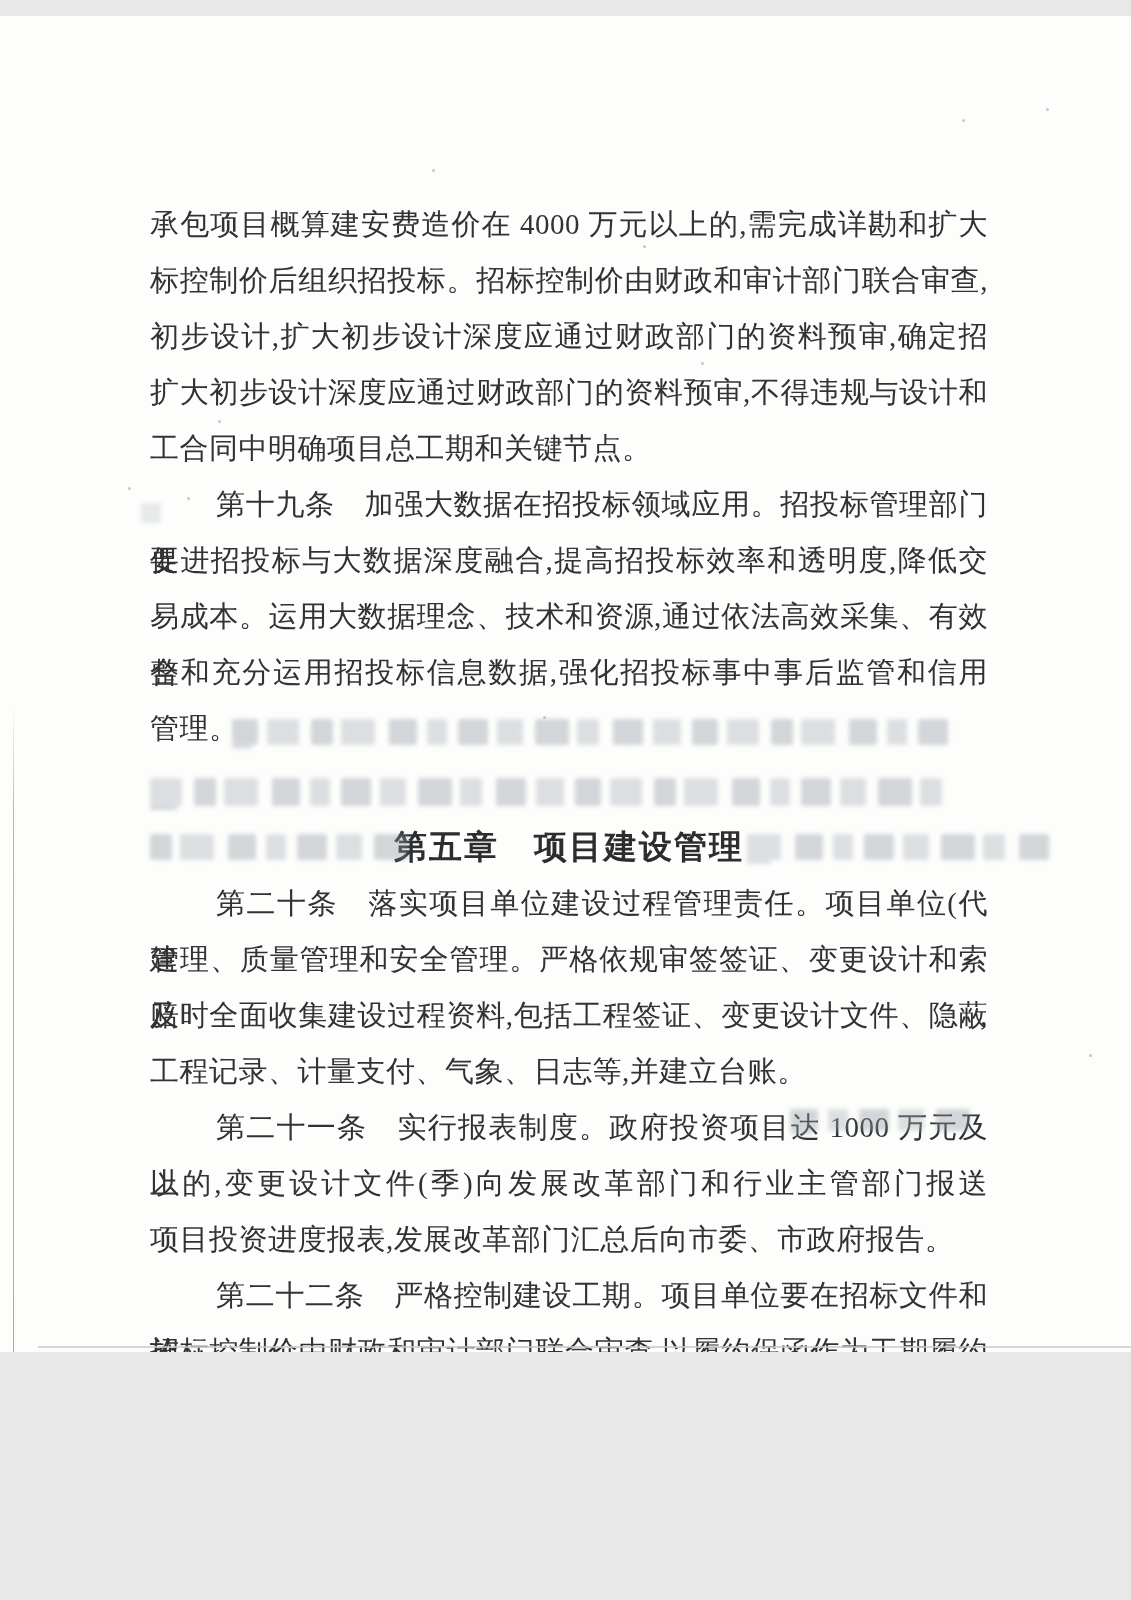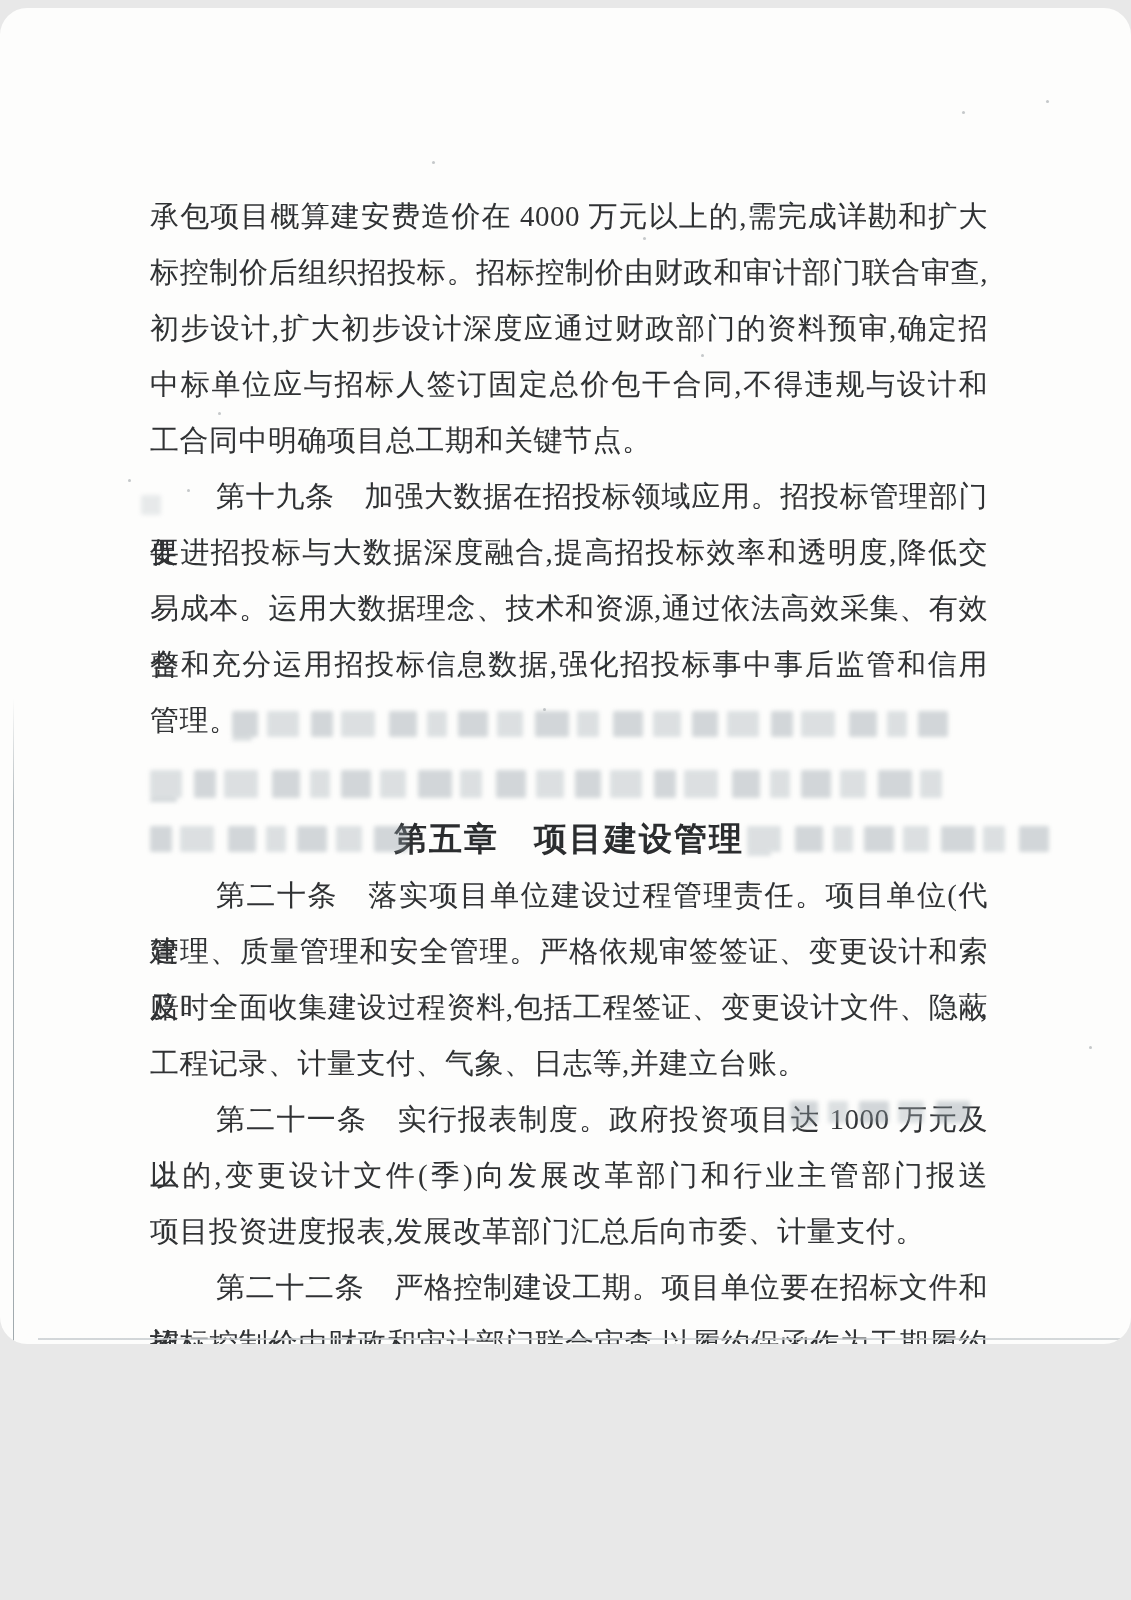--- a/index.html
+++ b/index.html
@@ -1,24 +1,23 @@
 <!DOCTYPE html>
 <html><head>
 <meta charset="utf-8">
 <style>
   html,body{margin:0;padding:0;background:#e8e8e8;}
   .page{
     position:relative;
     width:1131px;height:1336px;
-    margin:8px auto;
+    margin:16px auto;
     background:#fdfdfc;
     overflow:hidden;
     font-family:"Liberation Serif","DejaVu Serif",serif;
     color:#303234;
-    border-radius:27px;
   }
   
   .body-col{
     position:absolute;
     left:150px;top:180px;width:838px;
   }
   .para{margin:0;padding:0;}
   .line{
     height:56px;line-height:56px;
     font-size:29px;
@@ -85,41 +84,41 @@
 </head>
 <body>
 
 <div class="page">
 
   <div class="body-col" id="doc-body">
       <div class="para">
         <div class="line j">承包项目概算建安费造价在 4000 万元以上的,需完成详勘和扩大</div>
         <div class="line j">标控制价后组织招投标。招标控制价由财政和审计部门联合审查,</div>
         <div class="line j">初步设计,扩大初步设计深度应通过财政部门的资料预审,确定招</div>
-        <div class="line j">中标单位应与招标人签订固定总价包干合同,不得违规与设计和</div>
+        <div class="line j">扩大初步设计深度应通过财政部门的资料预审,不得违规与设计和</div>
         <div class="line">工合同中明确项目总工期和关键节点。</div>
       </div>
       <div class="para">
         <div class="line j indent">第十九条　加强大数据在招投标领域应用。招投标管理部门要</div>
         <div class="line j">促进招投标与大数据深度融合,提高招投标效率和透明度,降低交</div>
         <div class="line j">易成本。运用大数据理念、技术和资源,通过依法高效采集、有效整</div>
         <div class="line j">合和充分运用招投标信息数据,强化招投标事中事后监管和信用</div>
         <div class="line">管理。</div>
       </div>
       <div class="heading">第五章　项目建设管理</div>
       <div class="para">
         <div class="line j indent">第二十条　落实项目单位建设过程管理责任。项目单位(代建</div>
         <div class="line j">管理、质量管理和安全管理。严格依规审签签证、变更设计和索赔,</div>
         <div class="line j">及时全面收集建设过程资料,包括工程签证、变更设计文件、隐蔽</div>
         <div class="line">工程记录、计量支付、气象、日志等,并建立台账。</div>
       </div>
       <div class="para">
         <div class="line j indent">第二十一条　实行报表制度。政府投资项目达 1000 万元及以</div>
         <div class="line j">上的,变更设计文件(季)向发展改革部门和行业主管部门报送</div>
-        <div class="line">项目投资进度报表,发展改革部门汇总后向市委、计量支付。</div>
+        <div class="line">项目投资进度报表,发展改革部门汇总后向市委、市政府报告。</div>
       </div>
       <div class="para">
         <div class="line j indent">第二十二条　严格控制建设工期。项目单位要在招标文件和施</div>
         <div class="line j">招标控制价由财政和审计部门联合审查,以履约保函作为工期履约</div>
       </div>
     </div>
 
   <div class="pagenum">— 9 —</div>
 
   <div class="edge-left"></div>

